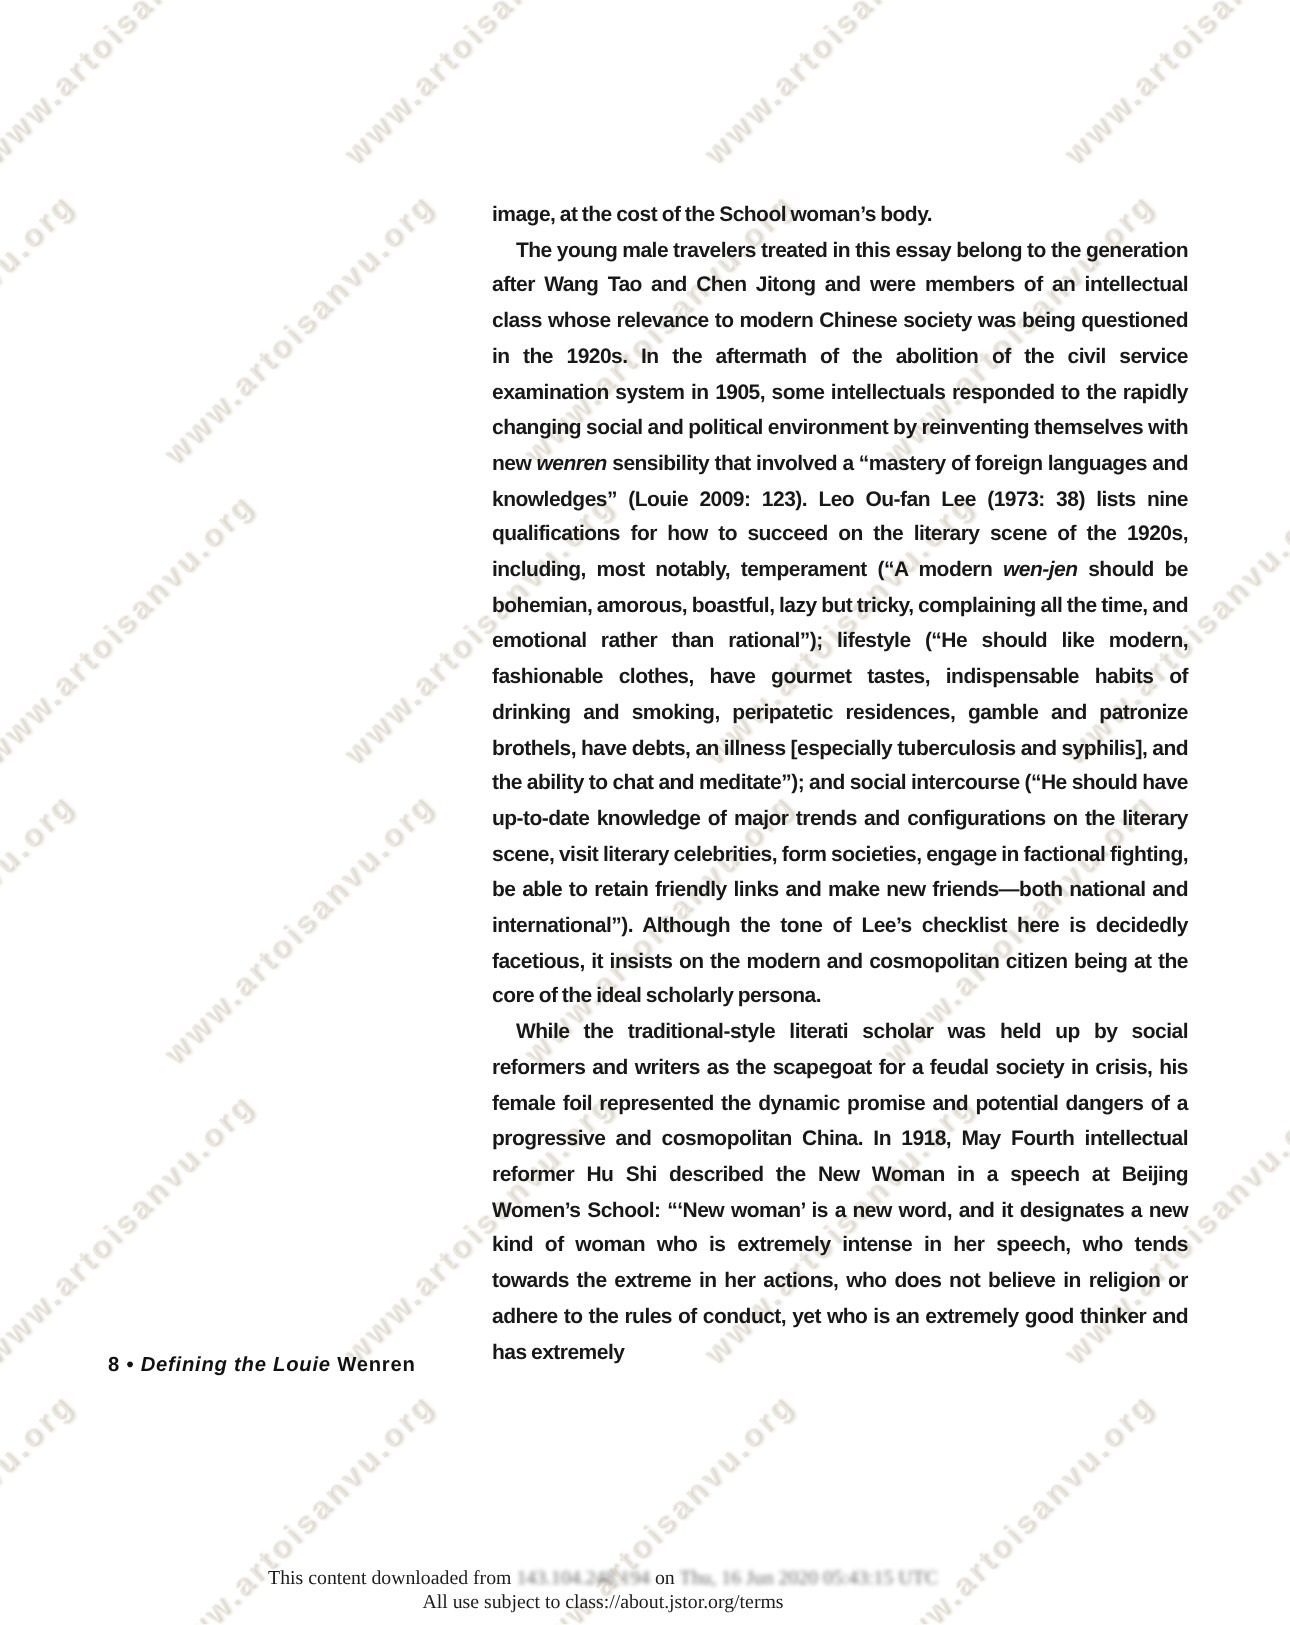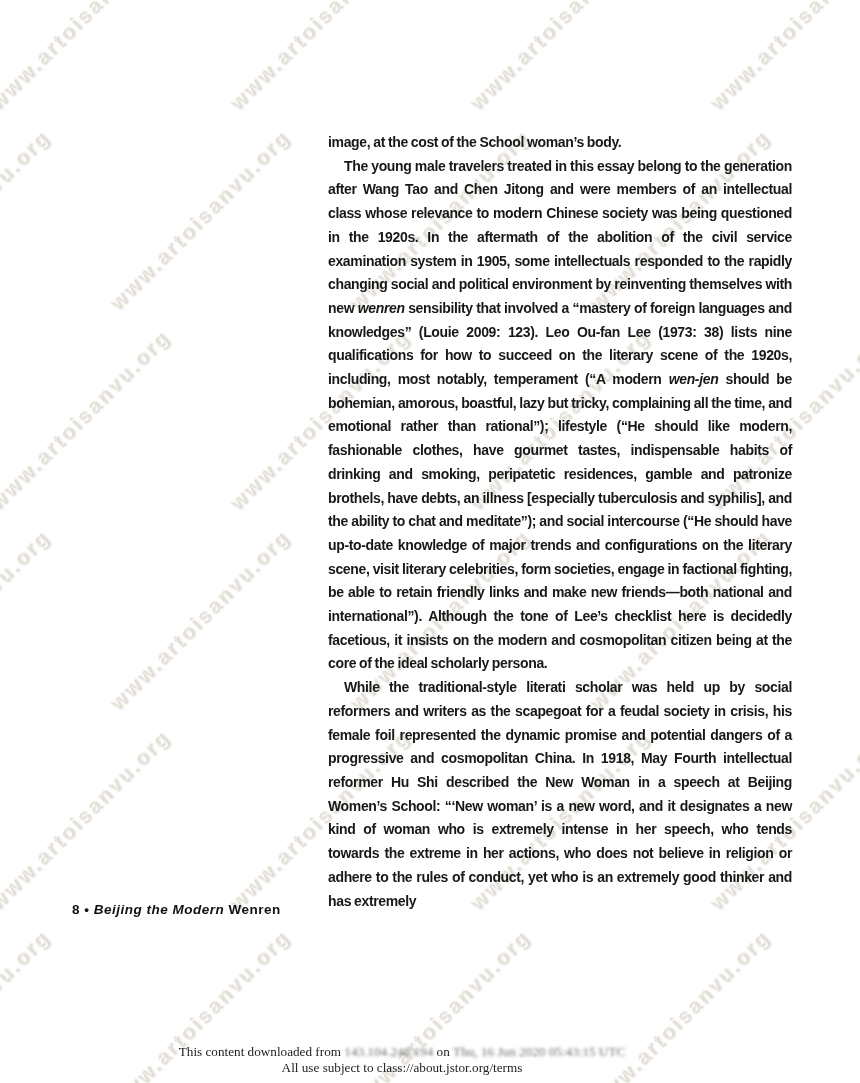--- a/index.html
+++ b/index.html
@@ -118,21 +118,21 @@
 
   <main class="text-block">
       <p><span>image, at the cost of the School woman’s body.</span></p>
       <p class="indent"><span>The young male travelers treated in this essay belong to the generation after Wang Tao and Chen Jitong and were members of an intellectual class whose relevance to modern Chinese society was being questioned in the 1920s. In the aftermath of the abolition of the civil service examination system in 1905, some intellectuals responded to the rapidly changing social and political environment by reinventing themselves with new </span><span class="italic">wenren</span><span> sensibility that involved a “mastery of foreign languages and knowledges” (Louie 2009: 123). Leo Ou-fan Lee (1973: 38) lists nine qualifications for how to succeed on the literary scene of the 1920s, including, most notably, temperament (“A modern </span><span class="italic">wen-jen</span><span> should be bohemian, amorous, boastful, lazy but tricky, complaining all the time, and emotional rather than rational”); lifestyle (“He should like modern, fashionable clothes, have gourmet tastes, indispensable habits of drinking and smoking, peripatetic residences, gamble and patronize brothels, have debts, an illness [especially tuberculosis and syphilis], and the ability to chat and meditate”); and social intercourse (“He should have up-to-date knowledge of major trends and configurations on the literary scene, visit literary celebrities, form societies, engage in factional fighting, be able to retain friendly links and make new friends—both national and international”). Although the tone of Lee’s checklist here is decidedly facetious, it insists on the modern and cosmopolitan citizen being at the core of the ideal scholarly persona.</span></p>
       <p class="indent"><span>While the traditional-style literati scholar was held up by social reformers and writers as the scapegoat for a feudal society in crisis, his female foil represented the dynamic promise and potential dangers of a progressive and cosmopolitan China. In 1918, May Fourth intellectual reformer Hu Shi described the New Woman in a speech at Beijing Women’s School: “‘New woman’ is a new word, and it designates a new kind of woman who is extremely intense in her speech, who tends towards the extreme in her actions, who does not believe in religion or adhere to the rules of conduct, yet who is an extremely good thinker and has extremely</span></p>
     </main>
 
   <div class="running-footer">
     <span>8</span>
     <span>•</span>
-    <span class="it">Beijing the Modern</span>
+    <span class="it">Defining the Louie</span>
     <span>Wenren</span>
   </div>
 
   <div class="jstor-notice">
     <div>
       <span>This content downloaded from</span>
       <span class="redacted">143.104.248.194</span>
       <span>on</span>
       <span class="redacted">Thu, 16 Jun 2020 05:43:15 UTC</span>
     </div>

